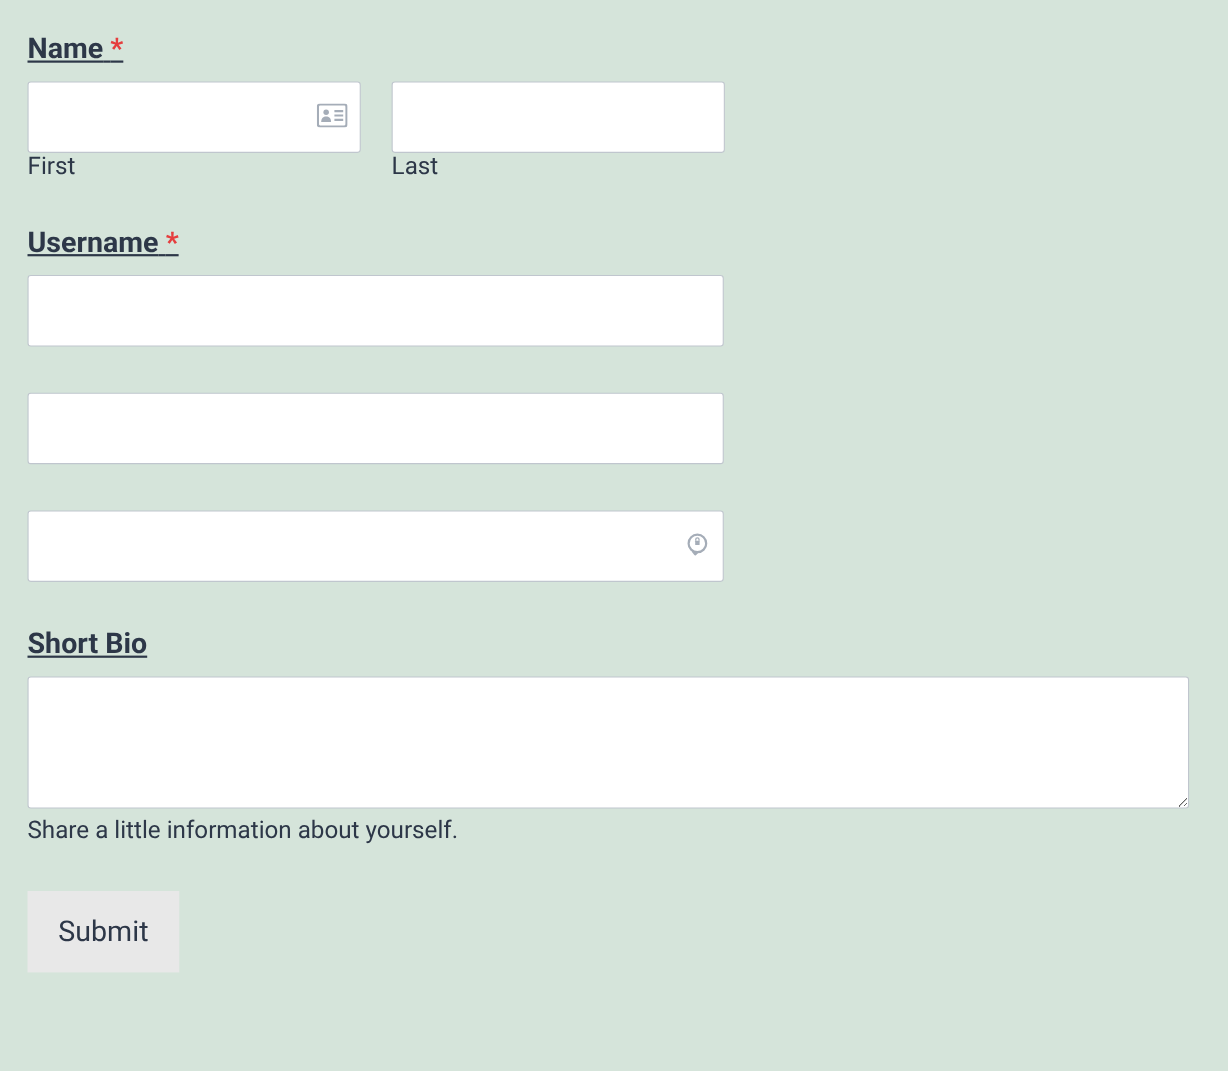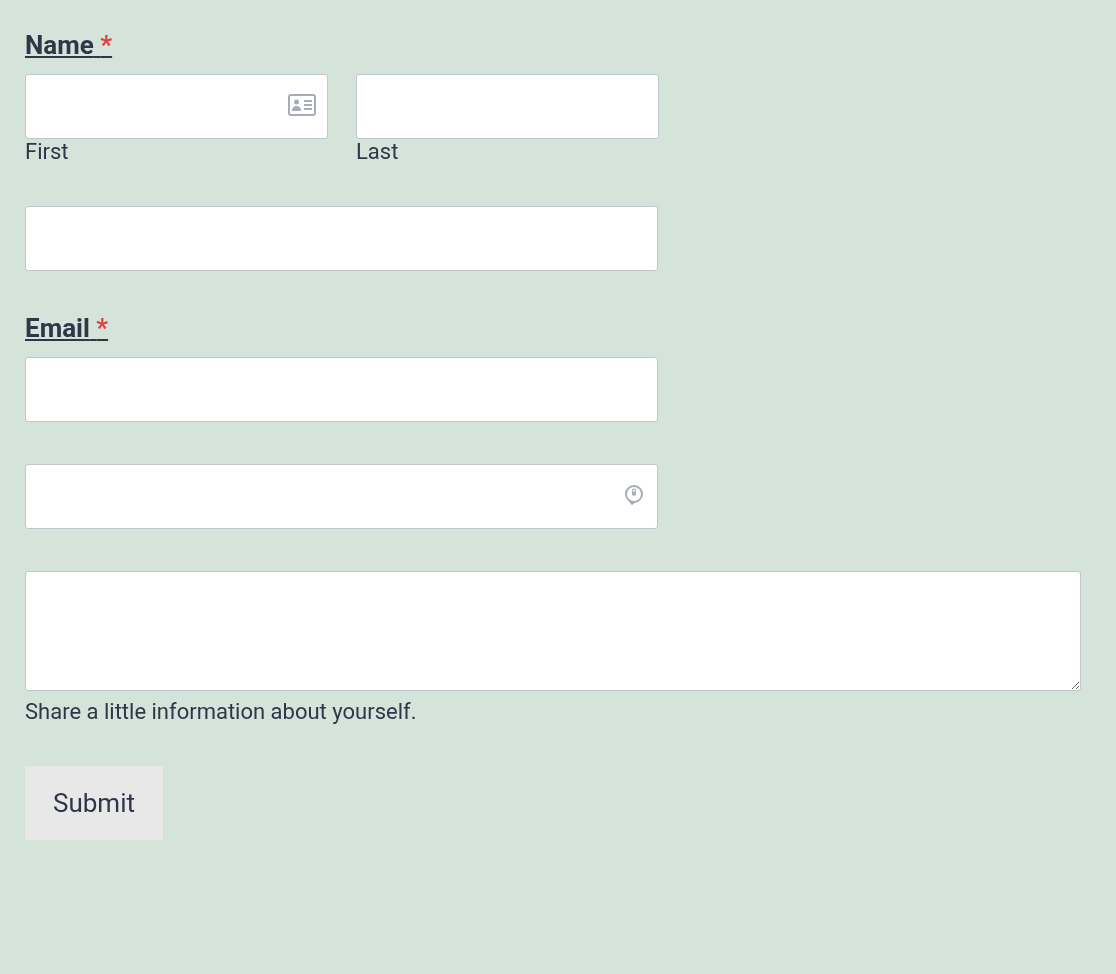--- a/index.html
+++ b/index.html
@@ -134,49 +134,52 @@
         <div class="input-wrapper">
           <input type="text" class="input-last" value="" style="">
         </div>
         <div class="sub-label">Last</div>
       </div>
     </div>
   </div>
 
   
   <div class="form-group">
+    <label class="form-label">
+      <span>Username</span>
+      <span class="required">*</span>
+    </label>
     <input type="text" class="input-full" value="" style="">
   </div>
 
   
   <div class="form-group">
-    <label class="form-label">
-      <span>Email</span>
-      <span class="required">*</span>
-    </label>
     <input type="email" class="input-full" value="" style="">
   </div>
 
   
   <div class="form-group">
     <div class="input-wrapper">
       <input type="password" class="input-full" value="" style="">
       <span class="input-icon-right">
         <svg width="24" height="24" viewBox="0 0 24 24" fill="none">
           <circle cx="12" cy="11" r="8" stroke="#a5adb8" stroke-width="2" fill="none"></circle>
           <rect x="10" y="8.5" width="4" height="4" rx="0.5" fill="#a5adb8"></rect>
           <path d="M10.5 8.5 V7.5 A1.5 1.5 0 0 1 13.5 7.5 V8.5" stroke="#a5adb8" stroke-width="1.2" fill="none"></path>
           <path d="M8 18.5 L10 21 L12 19" stroke="#a5adb8" stroke-width="2" fill="none" stroke-linecap="round" stroke-linejoin="round"></path>
         </svg>
       </span>
     </div>
   </div>
 
   
   <div class="form-group">
+    <label class="form-label">
+      <span>Short Bio</span>
+    </label>
     <textarea value="" style=""></textarea>
     <div class="helper-text">Share a little information about yourself.</div>
   </div>
 
   
   <button type="button" class="submit-btn">Submit</button>
 
 </form>
 
 </body></html>

